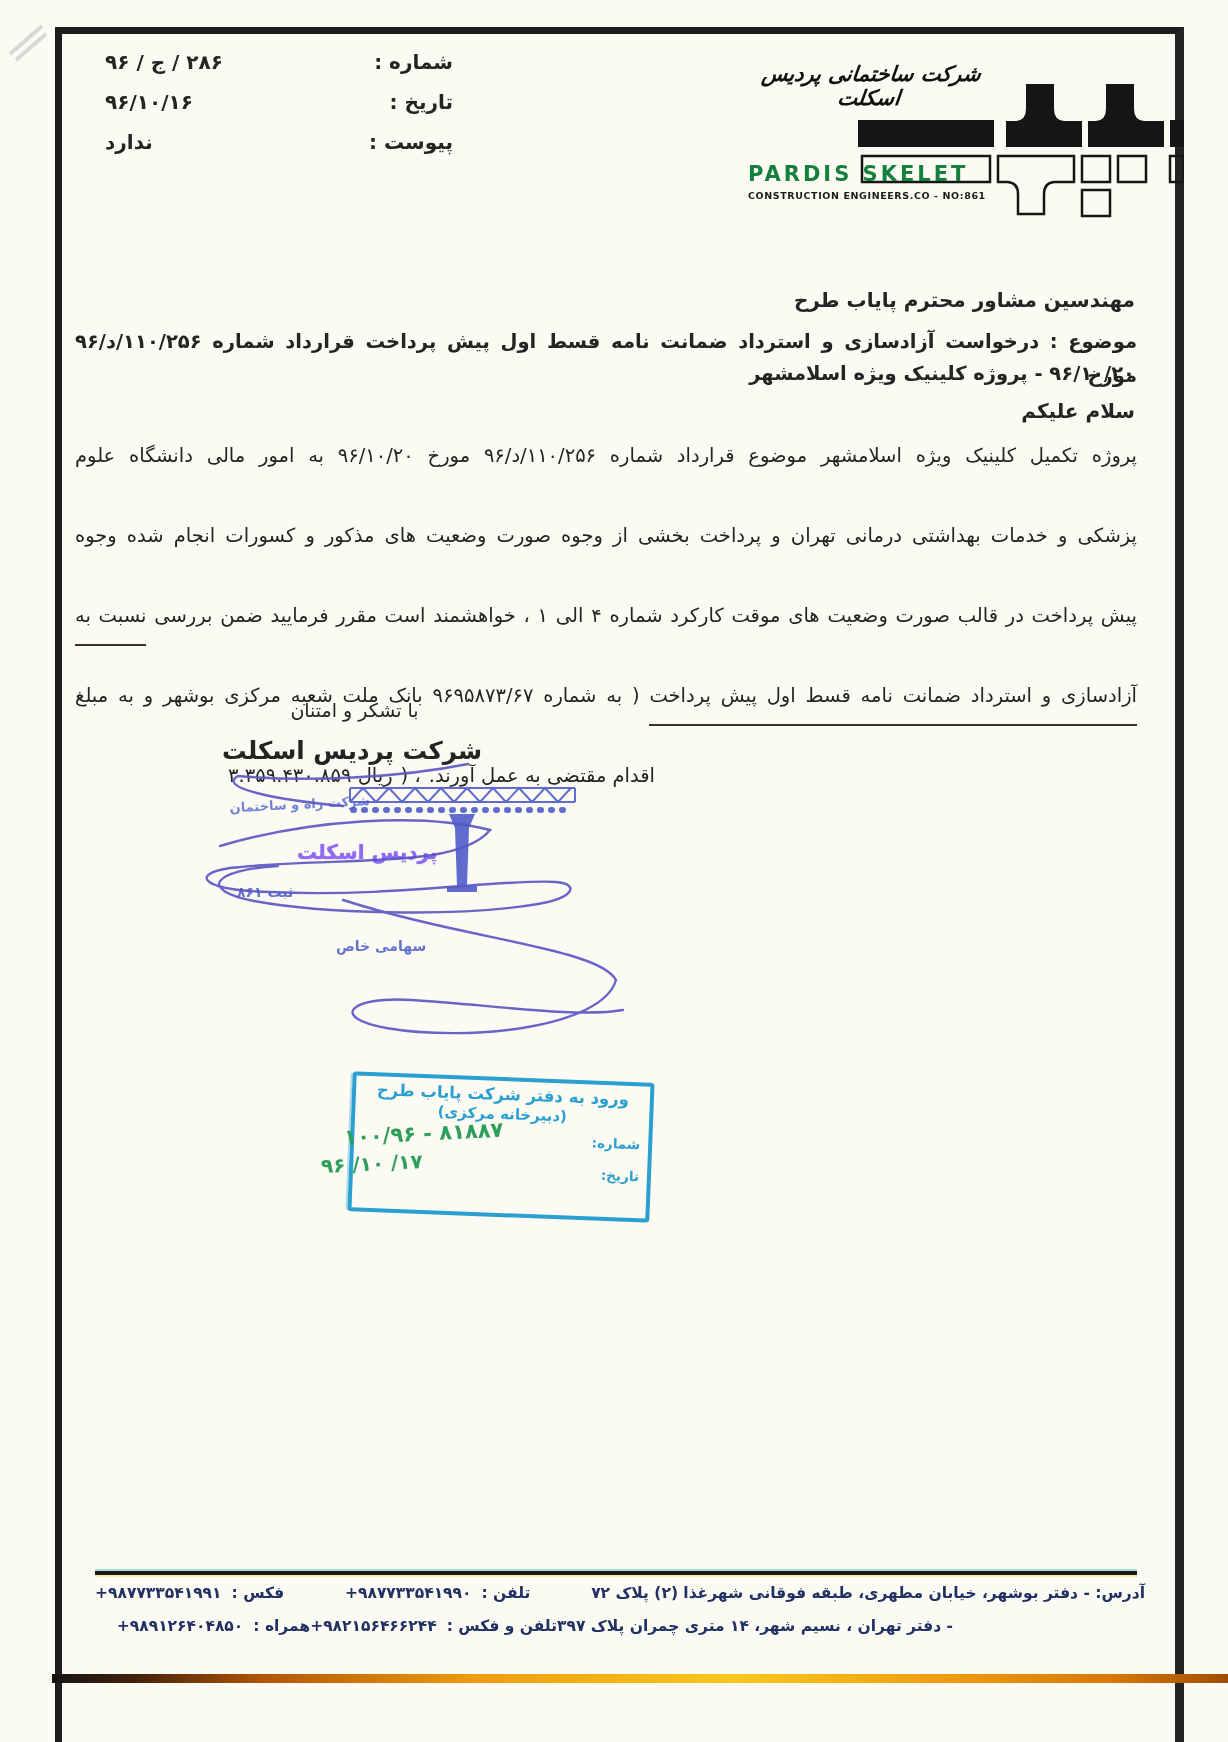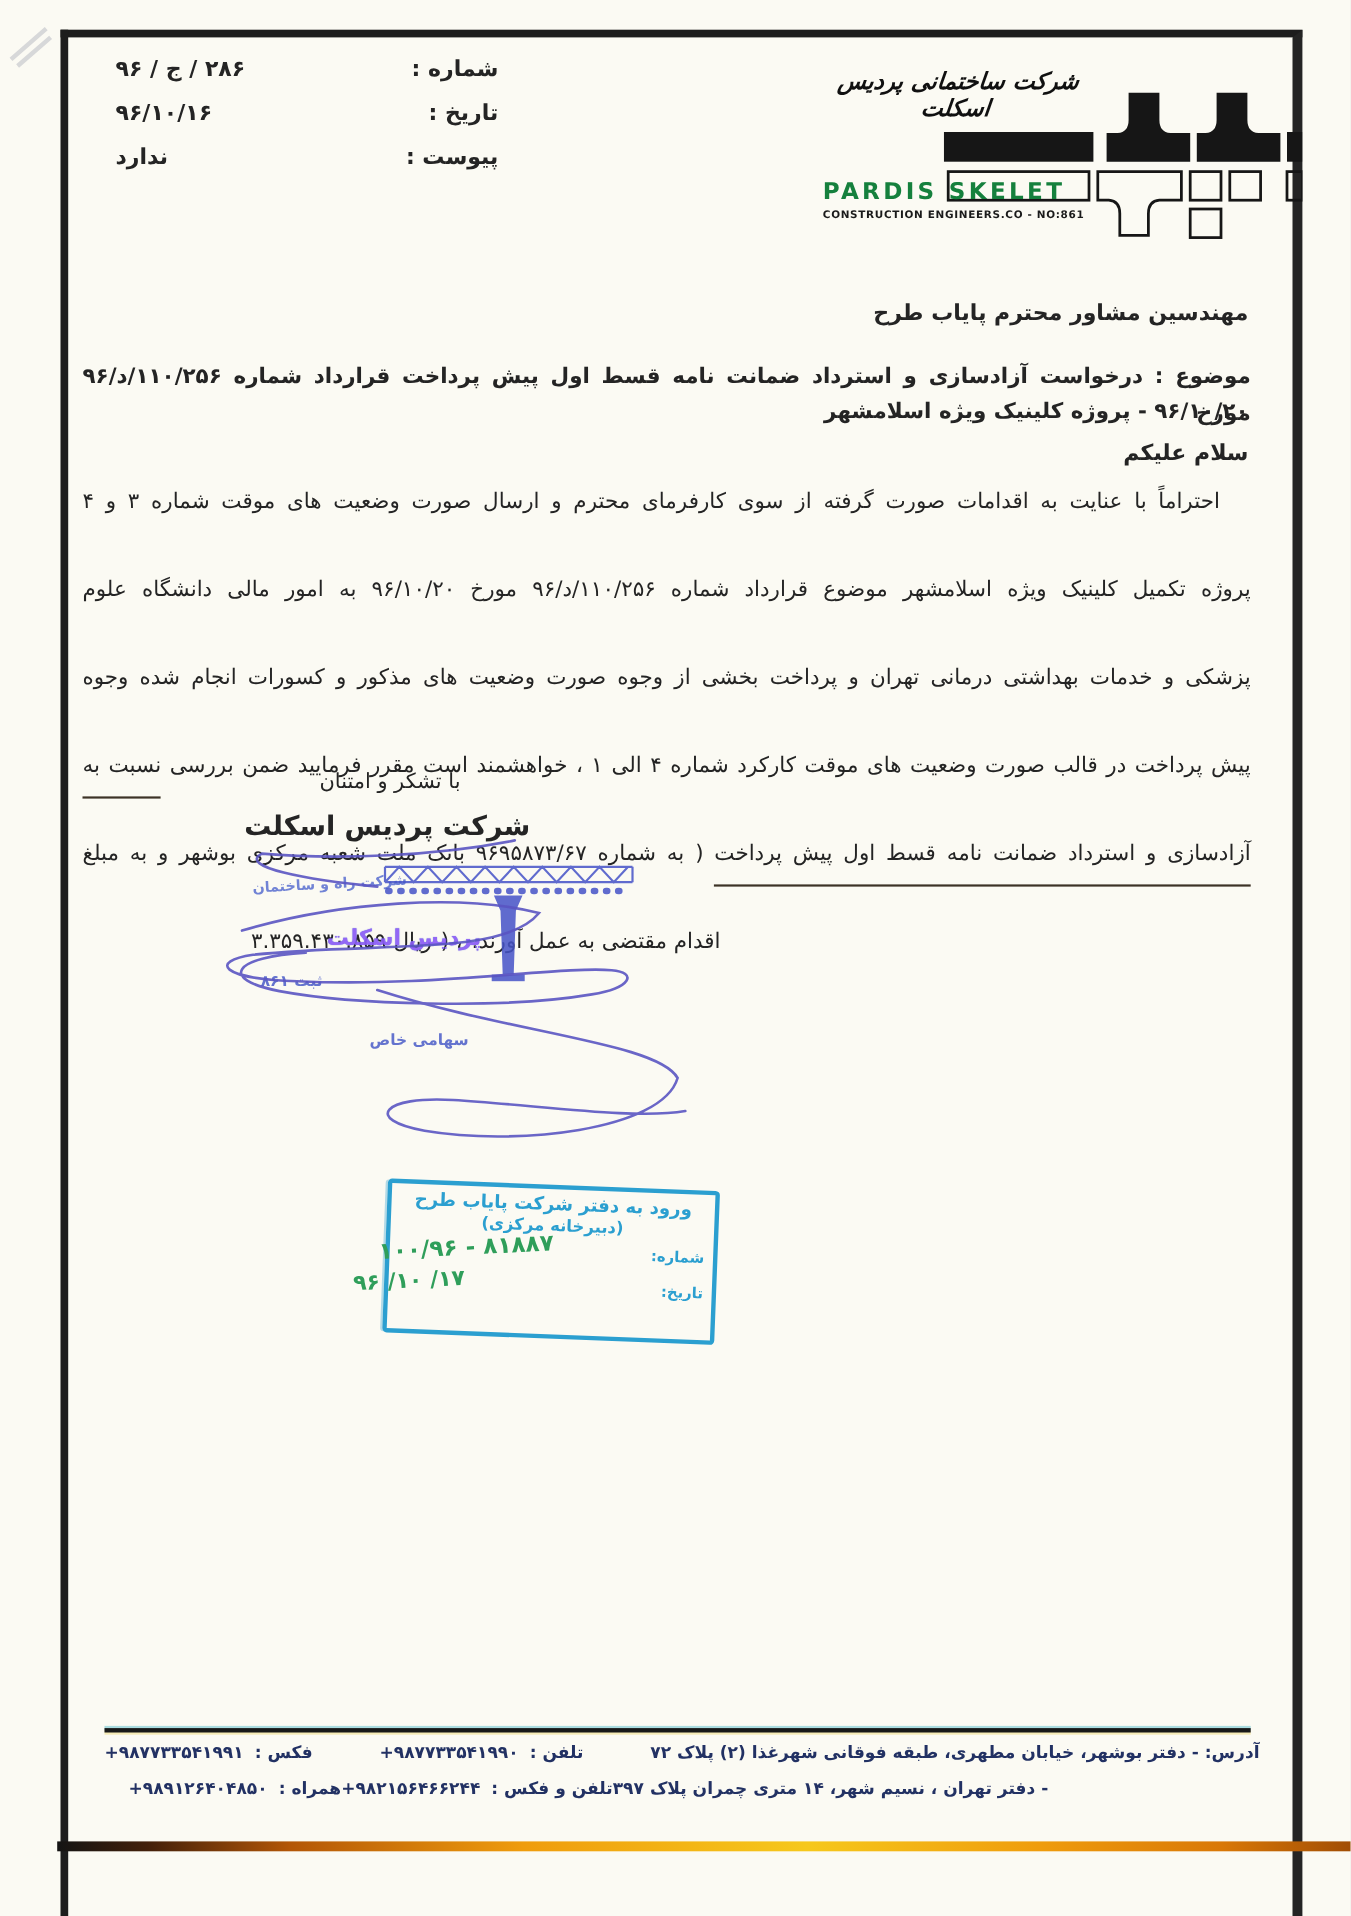--- a/index.html
+++ b/index.html
@@ -20,21 +20,21 @@
   .hdr-row .val{white-space:nowrap;}
   
   .logo-callig{position:absolute; left:745px; top:62px; width:250px; text-align:center;
     font-weight:bold; font-style:italic; font-size:21px; color:#101010; transform:skewX(-6deg);}
   .logo-svg{position:absolute; left:858px; top:84px;}
   .logo-latin{position:absolute; left:748px; top:162px; font-size:21px; font-weight:bold;
     letter-spacing:3px; color:#15803d; direction:ltr;}
   .logo-latin-sub{position:absolute; left:748px; top:190px; font-size:9.5px; font-weight:bold;
     letter-spacing:.6px; color:#1a1a1a; direction:ltr;}
   
-  .recipient{position:absolute; right:93px; top:272px; font-size:20px; font-weight:bold;}
+  .recipient{position:absolute; right:93px; top:288px; font-size:20px; font-weight:bold;}
   .jline{text-align:justify;}
   .jline::after{content:""; display:inline-block; width:100%; height:0;}
   .subject1{position:absolute; left:75px; top:325px; width:1062px; font-size:19.5px; font-weight:bold; line-height:34px;}
   .subject2{position:absolute; right:93px; top:362px; font-size:19.5px; font-weight:bold;}
   .salutation{position:absolute; right:93px; top:399px; font-size:20px; font-weight:bold;}
   .para{position:absolute; left:75px; top:436px; width:1062px; font-size:19.5px; line-height:40px; font-weight:500;}
   .indent{text-indent:28px;}
   .u{border-bottom:2.5px solid #3c3326; padding-bottom:17px;}
   .amount-line{direction:ltr; display:flex; gap:8px; width:fit-content; margin-right:482px; white-space:nowrap;}
   
@@ -121,21 +121,20 @@
   </svg>
   <div class="logo-latin">PARDIS SKELET</div>
   <div class="logo-latin-sub">CONSTRUCTION ENGINEERS.CO - NO:861</div>
 
   <div class="recipient">مهندسین مشاور محترم پایاب طرح</div>
   <div class="subject1 jline">موضوع : درخواست آزادسازی و استرداد ضمانت نامه قسط اول پیش پرداخت  قرارداد شماره ۱۱۰/۲۵۶/د/۹۶ مورخ</div>
   <div class="subject2">۹۶/۱۰/۲۰ - پروژه کلینیک ویژه اسلامشهر</div>
   <div class="salutation">سلام علیکم</div>
 
   <div class="para">
-    <div class="jline indent">احتراماً با عنایت به اقدامات صورت گرفته از سوی کارفرمای محترم و ارسال صورت وضعیت های موقت شماره ۳ و ۴</div>
     <div class="jline">پروژه تکمیل کلینیک ویژه اسلامشهر موضوع قرارداد شماره  ۱۱۰/۲۵۶/د/۹۶ مورخ ۹۶/۱۰/۲۰ به امور مالی دانشگاه علوم</div>
     <div class="jline">پزشکی و خدمات بهداشتی درمانی تهران و پرداخت بخشی از وجوه صورت وضعیت های مذکور و کسورات انجام شده وجوه</div>
     <div class="jline"><span>پیش پرداخت در قالب صورت وضعیت های موقت کارکرد شماره ۴ الی ۱ ، خواهشمند است مقرر فرمایید ضمن بررسی</span> <span class="u">نسبت به</span></div>
     <div class="jline"><span class="u">آزادسازی و استرداد ضمانت نامه قسط اول پیش پرداخت</span> <span>( به شماره  ۹۶۹۵۸۷۳/۶۷  بانک ملت  شعبه مرکزی بوشهر و به مبلغ</span></div>
     <div class="amount-line">
       <span dir="ltr">۳.۳۵۹.۴۳۰.۸۵۹ ریال</span>
       <span dir="ltr">) ،</span>
       <span dir="rtl">اقدام مقتضی به عمل آورند.</span>
     </div>
   </div>

